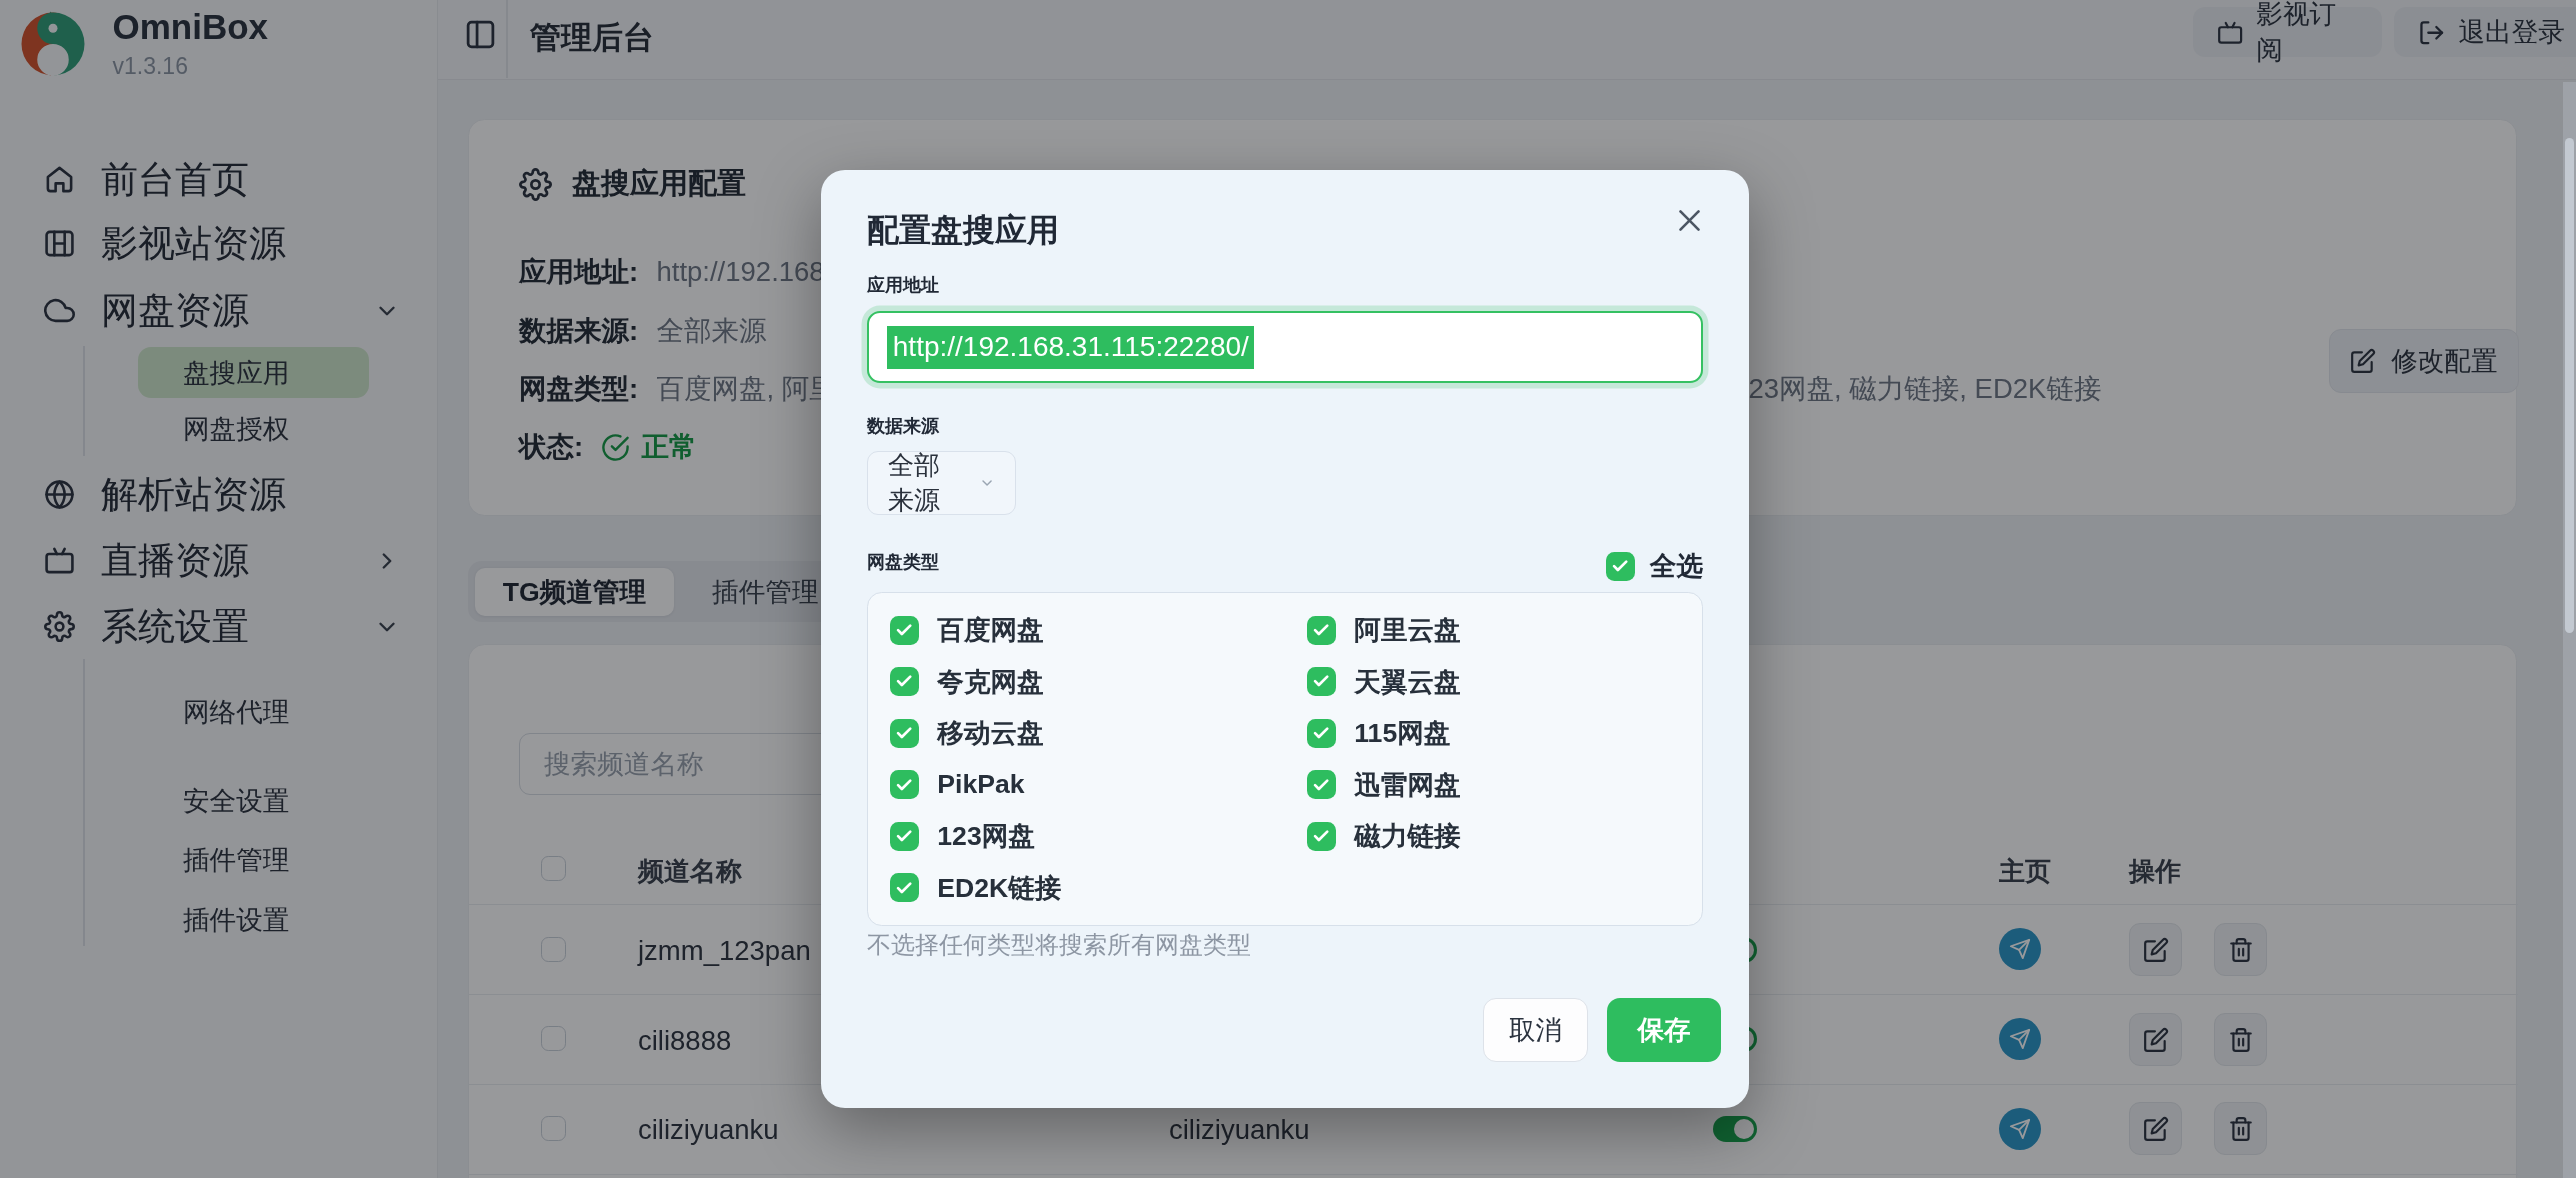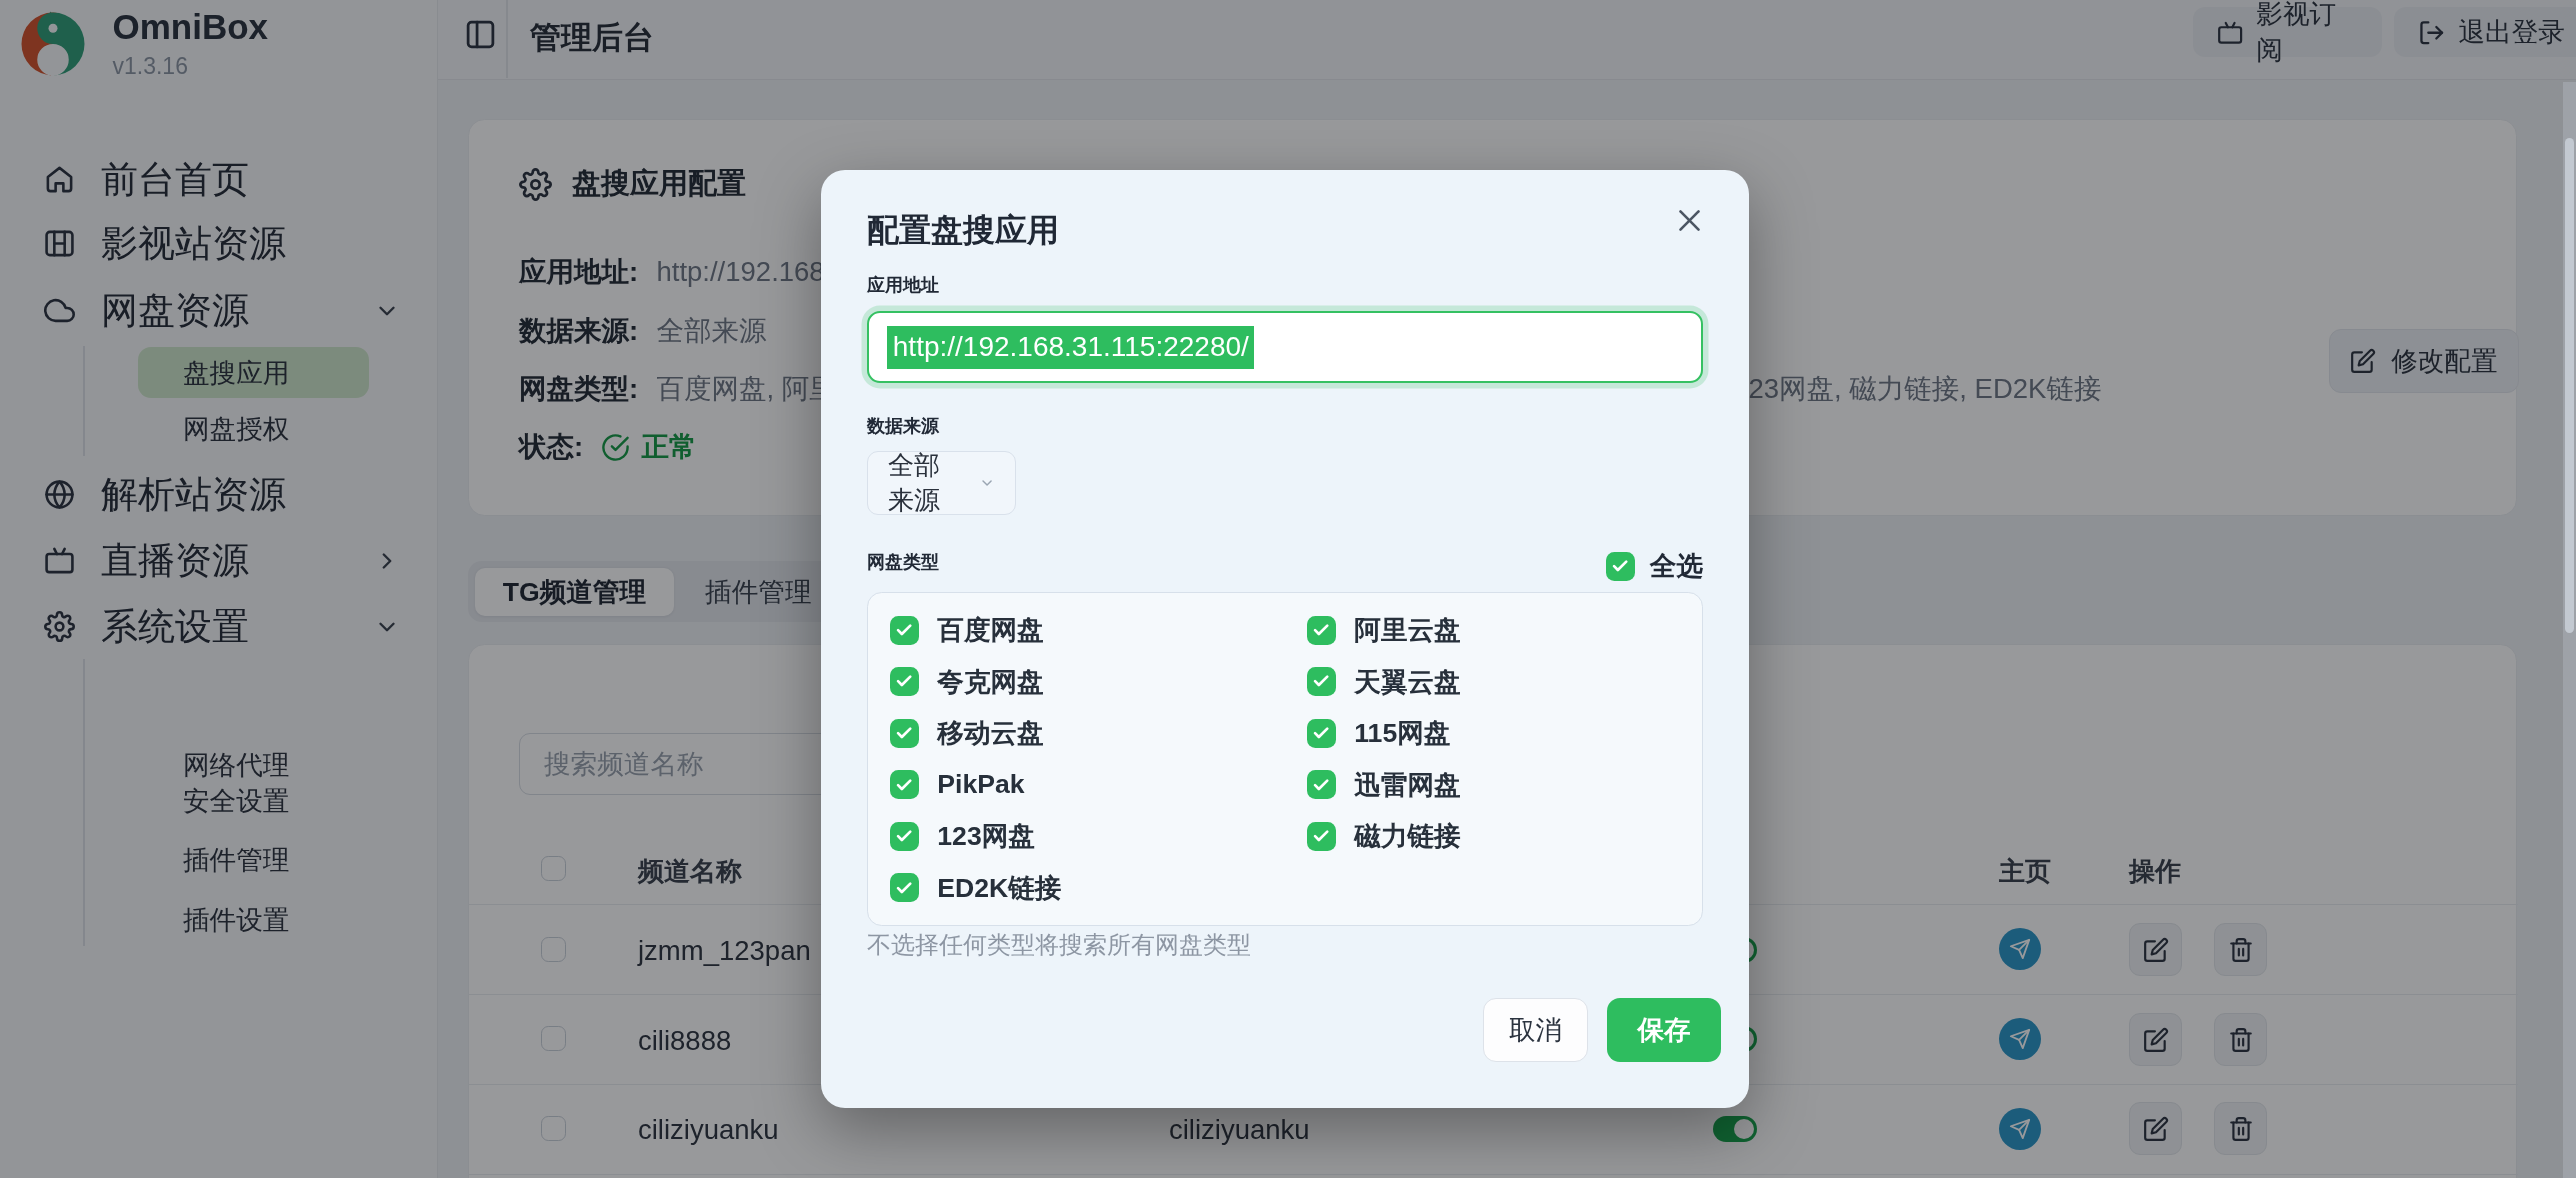--- a/index.html
+++ b/index.html
@@ -39,21 +39,21 @@
   .c1-title { font-size:29px; font-weight:bold; color:#242b36; }
   .c1-row { position:absolute; left:50px; display:flex; align-items:center; gap:18.3px; white-space:nowrap; }
   .c1-label { font-size:27.5px; font-weight:bold; color:#242b36; }
   .c1-value { font-size:27.5px; color:#6e7785; }
   .c1-status { display:flex; align-items:center; gap:11px; color:#169a46; }
   .c1-status .ic { width:29px; height:29px; }
   .c1-status .tx { font-size:27.5px; font-weight:600; }
   #edit-config-btn { position:absolute; left:1860px; top:209px; width:190px; height:64px; display:flex; align-items:center; justify-content:center; gap:14.7px; background:#edf0f4; border:0.9px solid #e2e6ec; border-radius:12px; font-size:26.6px; color:#2b333f; cursor:pointer; }
   #edit-config-btn .ic { width:26px; height:26px; }
 
-  #tabstrip { position:absolute; left:468px; top:561px; height:61px; display:inline-flex; align-items:center; background:#e4e7ec; border-radius:13.8px; padding:0 7.3px; gap:4px; z-index:1; }
+  #tabstrip { position:absolute; left:468px; top:561px; height:61px; display:inline-flex; align-items:center; background:#e4e7ec; border-radius:13.8px; padding:0 7.3px; gap:11px; z-index:1; }
   .tab { height:48px; display:flex; align-items:center; padding:0 27.5px; font-size:26.6px; border-radius:10px; color:#39424e; cursor:pointer; }
   .tab.active { background:#ffffff; color:#1f2733; font-weight:600; box-shadow:0 0.9px 2.8px rgba(30,40,60,.08); }
 
   #card2 { left:468px; top:644px; width:2049px; height:550px; border-radius:16.5px 16.5px 0 0; }
   #search-input { position:absolute; left:50px; top:88px; width:427px; height:62px; background:#ffffff; border:1.8px solid #d7dce3; border-radius:11px; display:flex; align-items:center; padding:0 24px; }
   #search-input .ph { font-size:26.6px; color:#98a1ad; }
   .th { position:absolute; font-size:26px; color:#39414d; font-weight:600; }
   .cbx { position:absolute; width:25px; height:25px; border:1.8px solid #c9d0d9; border-radius:7.3px; background:#fff; cursor:pointer; }
   .tdiv { position:absolute; left:0; width:2049px; height:0.9px; background:#e9ecef; }
   .cell-name { position:absolute; font-size:27.5px; color:#2e3540; }
@@ -169,21 +169,21 @@
     <svg class="ic" viewBox="0 0 24 24" fill="none" stroke="currentColor" stroke-width="2" stroke-linecap="round" stroke-linejoin="round">
         <circle cx="12" cy="12" r="3"></circle>
         <path d="M19.4 15a1.65 1.65 0 0 0 .33 1.82l.06.06a2 2 0 0 1 0 2.83 2 2 0 0 1-2.83 0l-.06-.06a1.65 1.65 0 0 0-1.82-.33 1.65 1.65 0 0 0-1 1.51V21a2 2 0 0 1-2 2 2 2 0 0 1-2-2v-.09A1.65 1.65 0 0 0 9 19.4a1.65 1.65 0 0 0-1.82.33l-.06.06a2 2 0 0 1-2.83 0 2 2 0 0 1 0-2.83l.06-.06a1.65 1.65 0 0 0 .33-1.82 1.65 1.65 0 0 0-1.51-1H3a2 2 0 0 1-2-2 2 2 0 0 1 2-2h.09A1.65 1.65 0 0 0 4.6 9a1.65 1.65 0 0 0-.33-1.82l-.06-.06a2 2 0 0 1 0-2.83 2 2 0 0 1 2.83 0l.06.06a1.65 1.65 0 0 0 1.82.33H9a1.65 1.65 0 0 0 1-1.51V3a2 2 0 0 1 2-2 2 2 0 0 1 2 2v.09a1.65 1.65 0 0 0 1 1.51 1.65 1.65 0 0 0 1.82-.33l.06-.06a2 2 0 0 1 2.83 0 2 2 0 0 1 0 2.83l-.06.06a1.65 1.65 0 0 0-.33 1.82V9a1.65 1.65 0 0 0 1.51 1H21a2 2 0 0 1 2 2 2 2 0 0 1-2 2h-.09a1.65 1.65 0 0 0-1.51 1z"></path>
       </svg>
     <span class="lb">系统设置</span>
     <svg class="chev" viewBox="0 0 24 24" fill="none" stroke="currentColor" stroke-width="2.2" stroke-linecap="round" stroke-linejoin="round">
         <polyline points="6 9 12 15 18 9"></polyline>
       </svg>
   </div>
   <div class="indent-line" style="top:659px; height:287px;"></div>
-  <div class="side-sub" style="top:738px;">
+  <div class="side-sub" style="top:685px;">
     <span class="lb">网络代理</span>
   </div>
   <div class="side-sub" style="top:774px;">
     <span class="lb">安全设置</span>
   </div>
   <div class="side-sub" style="top:833px;">
     <span class="lb">插件管理</span>
   </div>
   <div class="side-sub" style="top:893px;">
     <span class="lb">插件设置</span>

